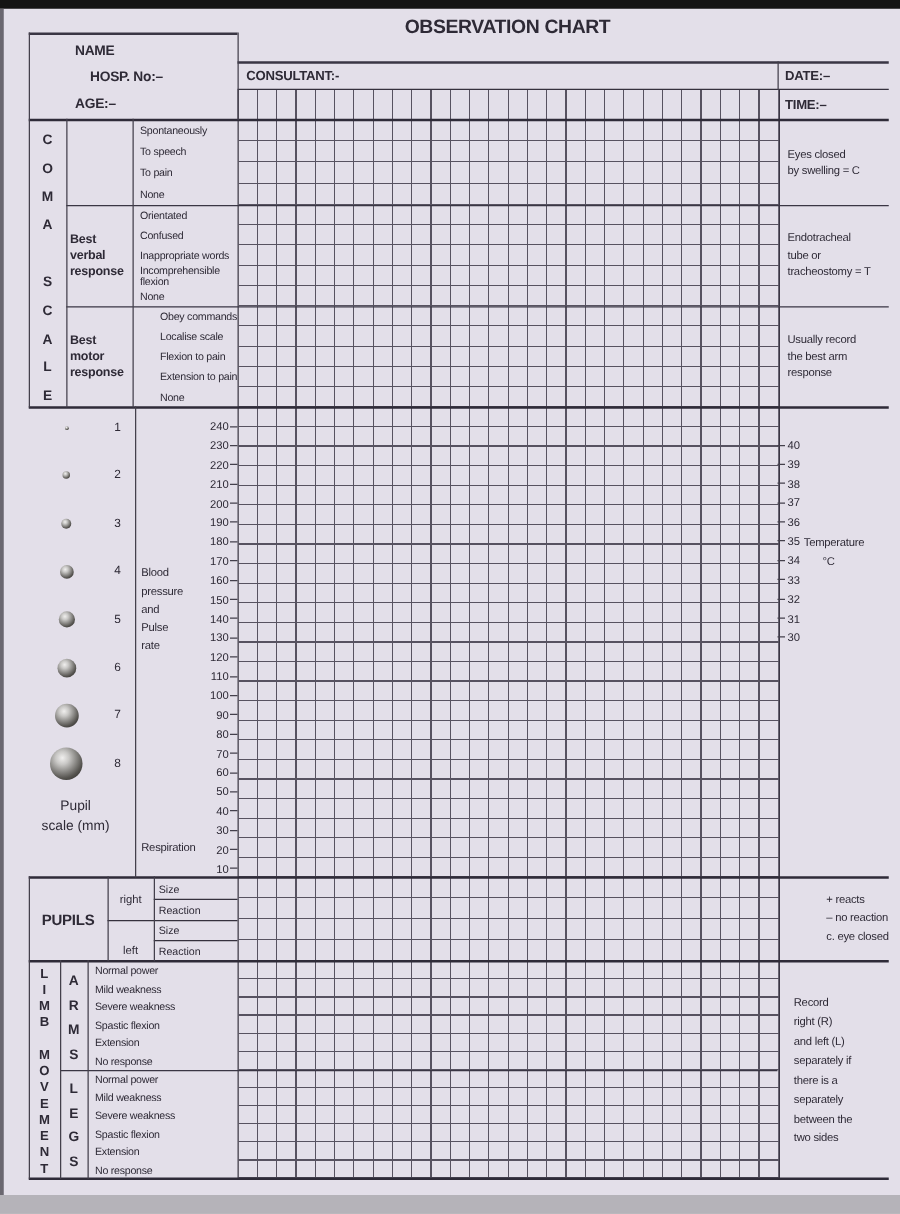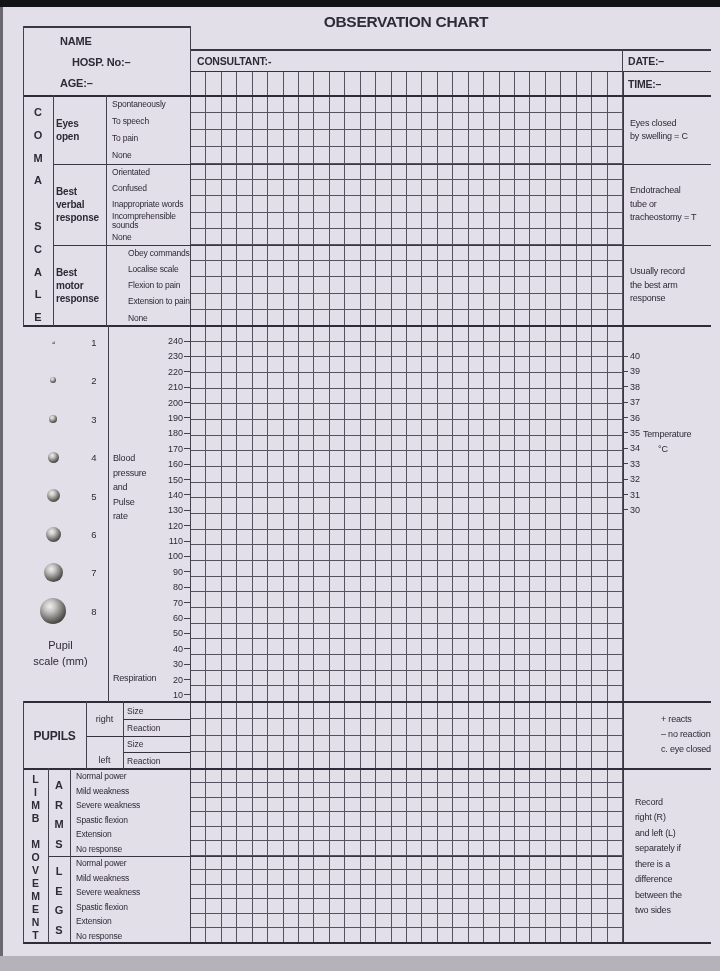--- a/index.html
+++ b/index.html
@@ -129,25 +129,20 @@
       <div class="vletter" style="--i: 2;">M</div>
       <div class="vletter" style="--i: 3;">A</div>
       <div class="vletter" style="--i: 4;"></div>
       <div class="vletter" style="--i: 5;">S</div>
       <div class="vletter" style="--i: 6;">C</div>
       <div class="vletter" style="--i: 7;">A</div>
       <div class="vletter" style="--i: 8;">L</div>
       <div class="vletter" style="--i: 9;">E</div>
     </div>
 
-  <div class="seclabel" style="top:96px;height:68px;">
-
-  <div style="--i: 0;">Eyes</div>
-      <div style="--i: 1;">open</div>
-    </div>
   <div class="seclabel" style="top:164px;height:81px;">
 
   <div style="--i: 0;">Best</div>
       <div style="--i: 1;">verbal</div>
       <div style="--i: 2;">response</div>
     </div>
   <div class="seclabel" style="top:245px;height:81px;">
 
   <div style="--i: 0;">Best</div>
       <div style="--i: 1;">motor</div>
@@ -159,21 +154,21 @@
   <div class="item" style="--i: 0;">Spontaneously</div>
       <div class="item" style="--i: 1;">To speech</div>
       <div class="item" style="--i: 2;">To pain</div>
       <div class="item" style="--i: 3;">None</div>
     </div>
   <div id="verbal-items">
 
   <div class="item" style="--i: 0;">Orientated</div>
       <div class="item" style="--i: 1;">Confused</div>
       <div class="item" style="--i: 2;">Inappropriate words</div>
-      <div class="item" style="--i: 3;">Incomprehensible sounds</div>
+      <div class="item" style="--i: 3;">Incomprehensible flexion</div>
       <div class="item" style="--i: 4;">None</div>
     </div>
   <div id="motor-items">
 
   <div class="item" style="--i: 0;">Obey commands</div>
       <div class="item" style="--i: 1;">Localise scale</div>
       <div class="item" style="--i: 2;">Flexion to pain</div>
       <div class="item" style="--i: 3;">Extension to pain</div>
       <div class="item" style="--i: 4;">None</div>
     </div>
@@ -500,17 +495,17 @@
       <div class="item" style="--i: 4;">Extension</div>
       <div class="item" style="--i: 5;">No response</div>
     </div>
   <div class="noteblk" id="limb-note">
 
   <div style="--i: 0;">Record</div>
       <div style="--i: 1;">right (R)</div>
       <div style="--i: 2;">and left (L)</div>
       <div style="--i: 3;">separately if</div>
       <div style="--i: 4;">there is a</div>
-      <div style="--i: 5;">difference</div>
+      <div style="--i: 5;">separately</div>
       <div style="--i: 6;">between the</div>
       <div style="--i: 7;">two sides</div>
     </div>
 </div>
 
 </body></html>

